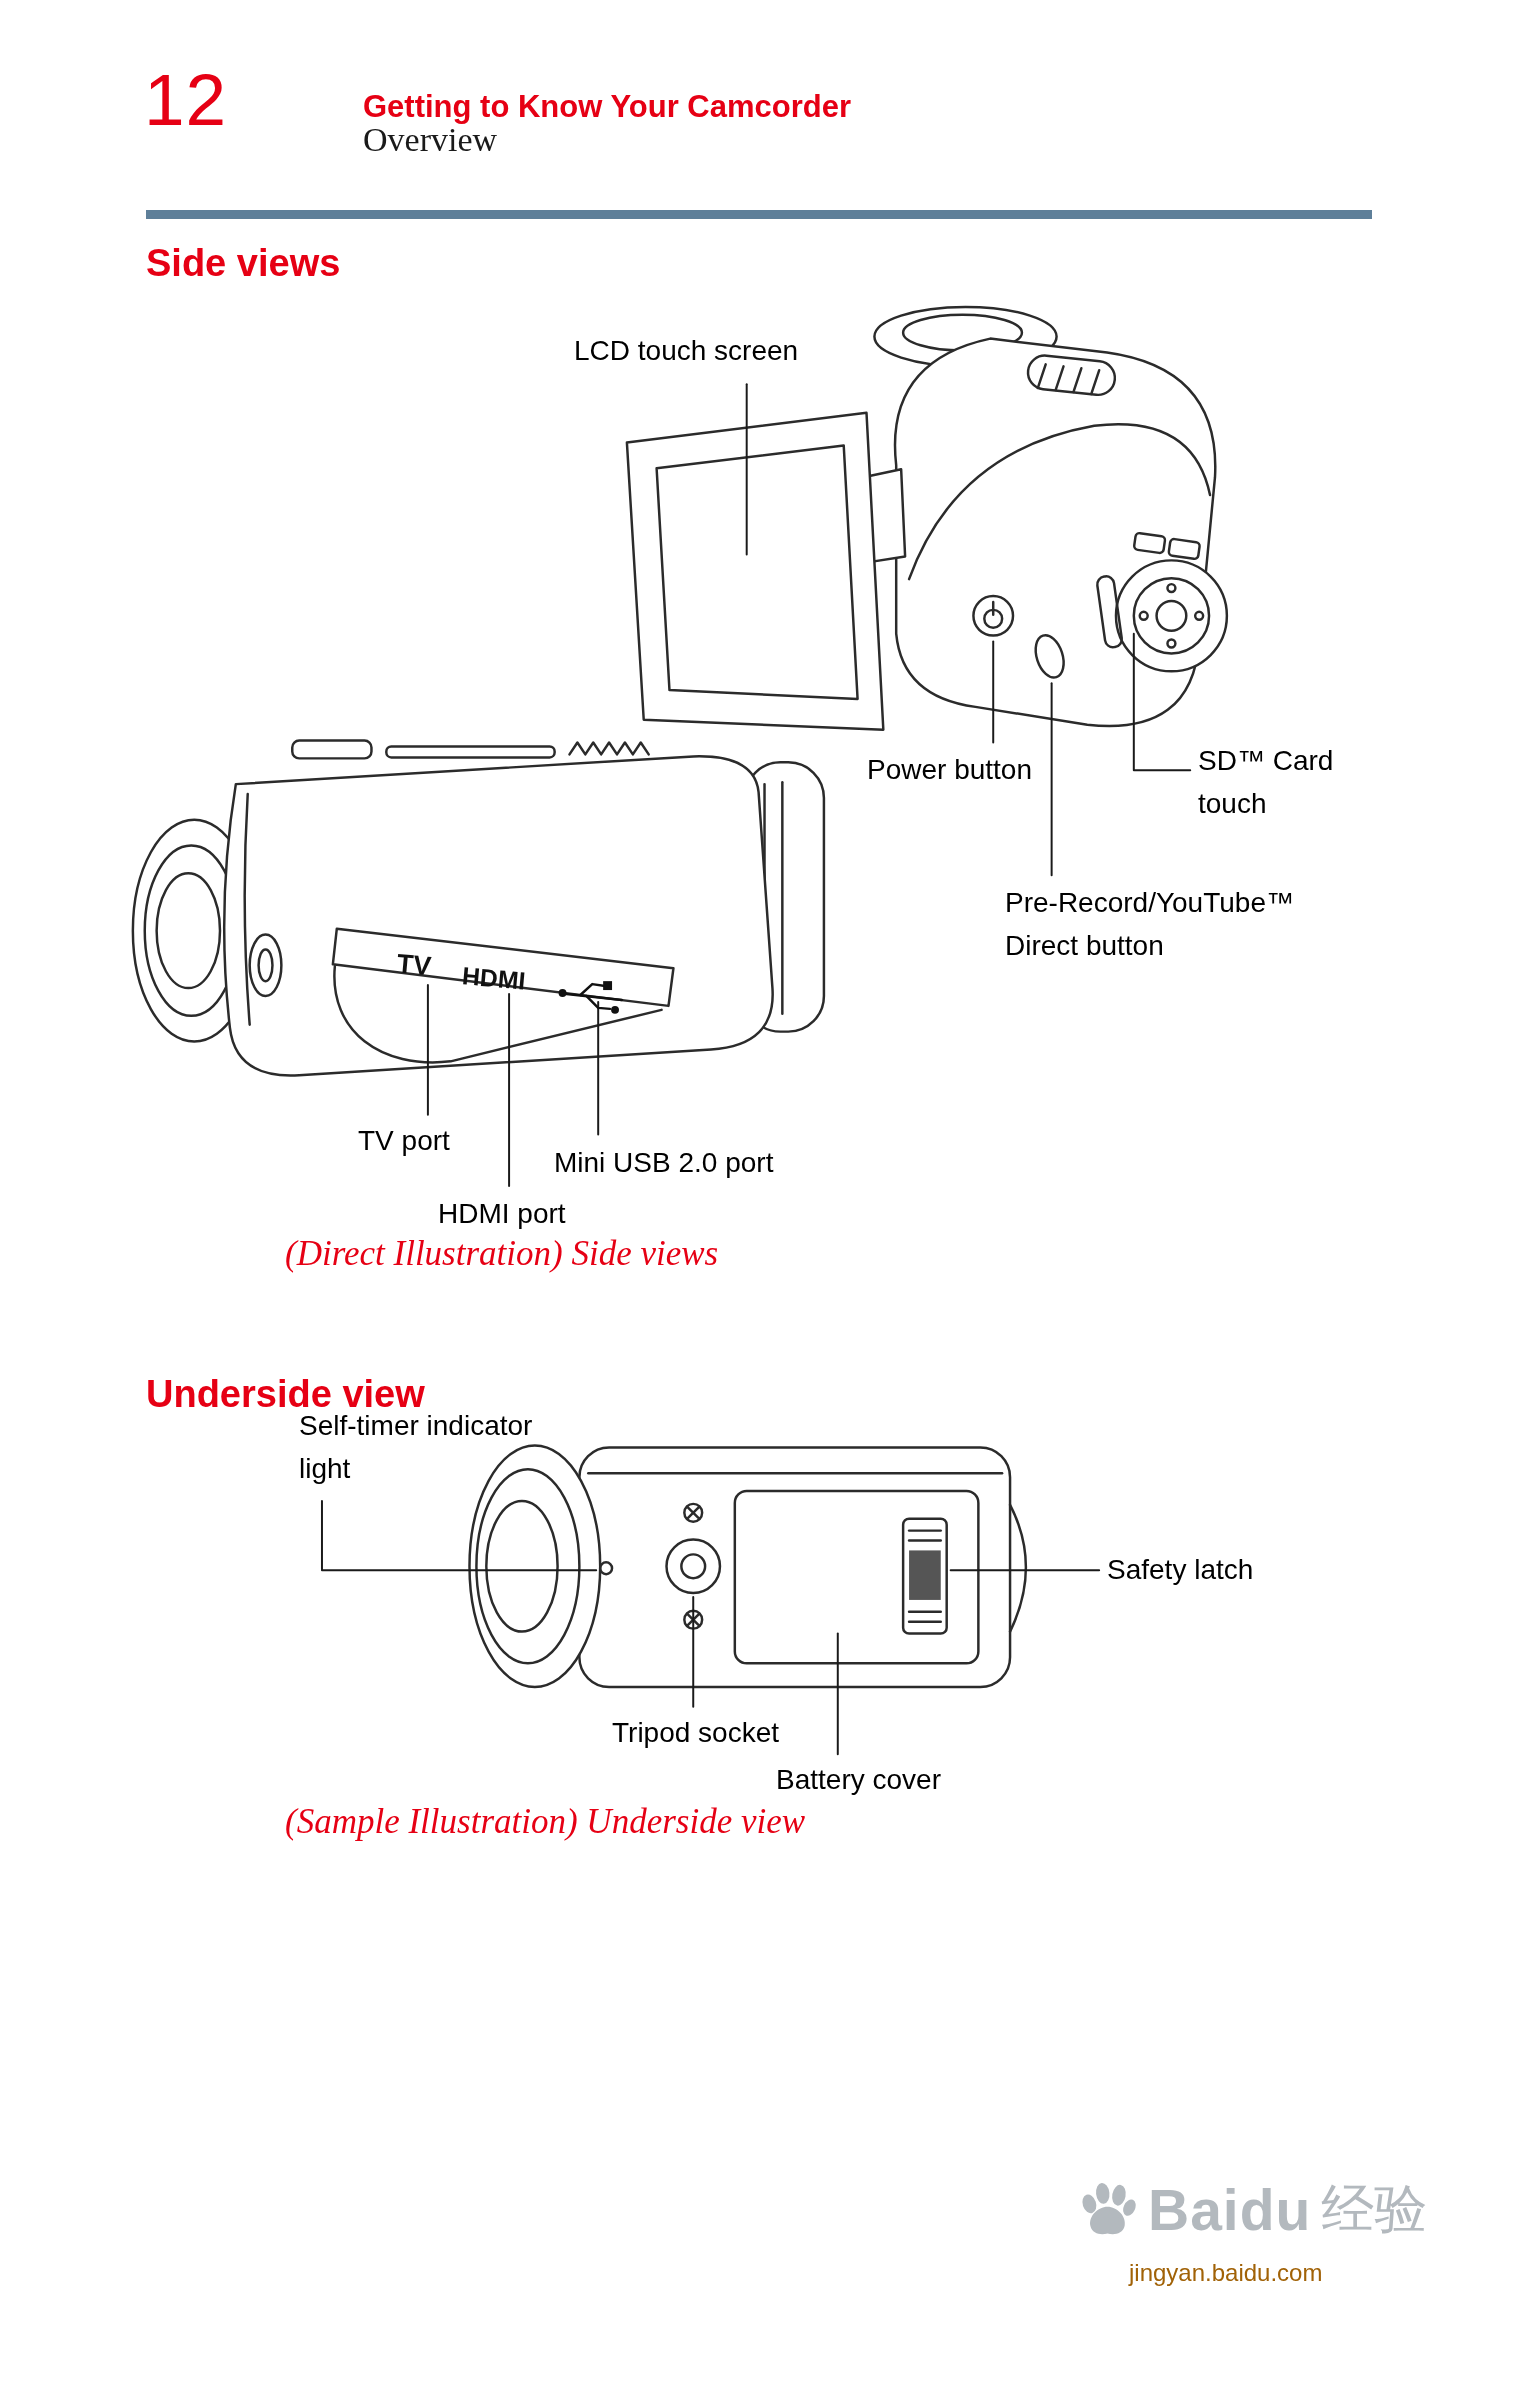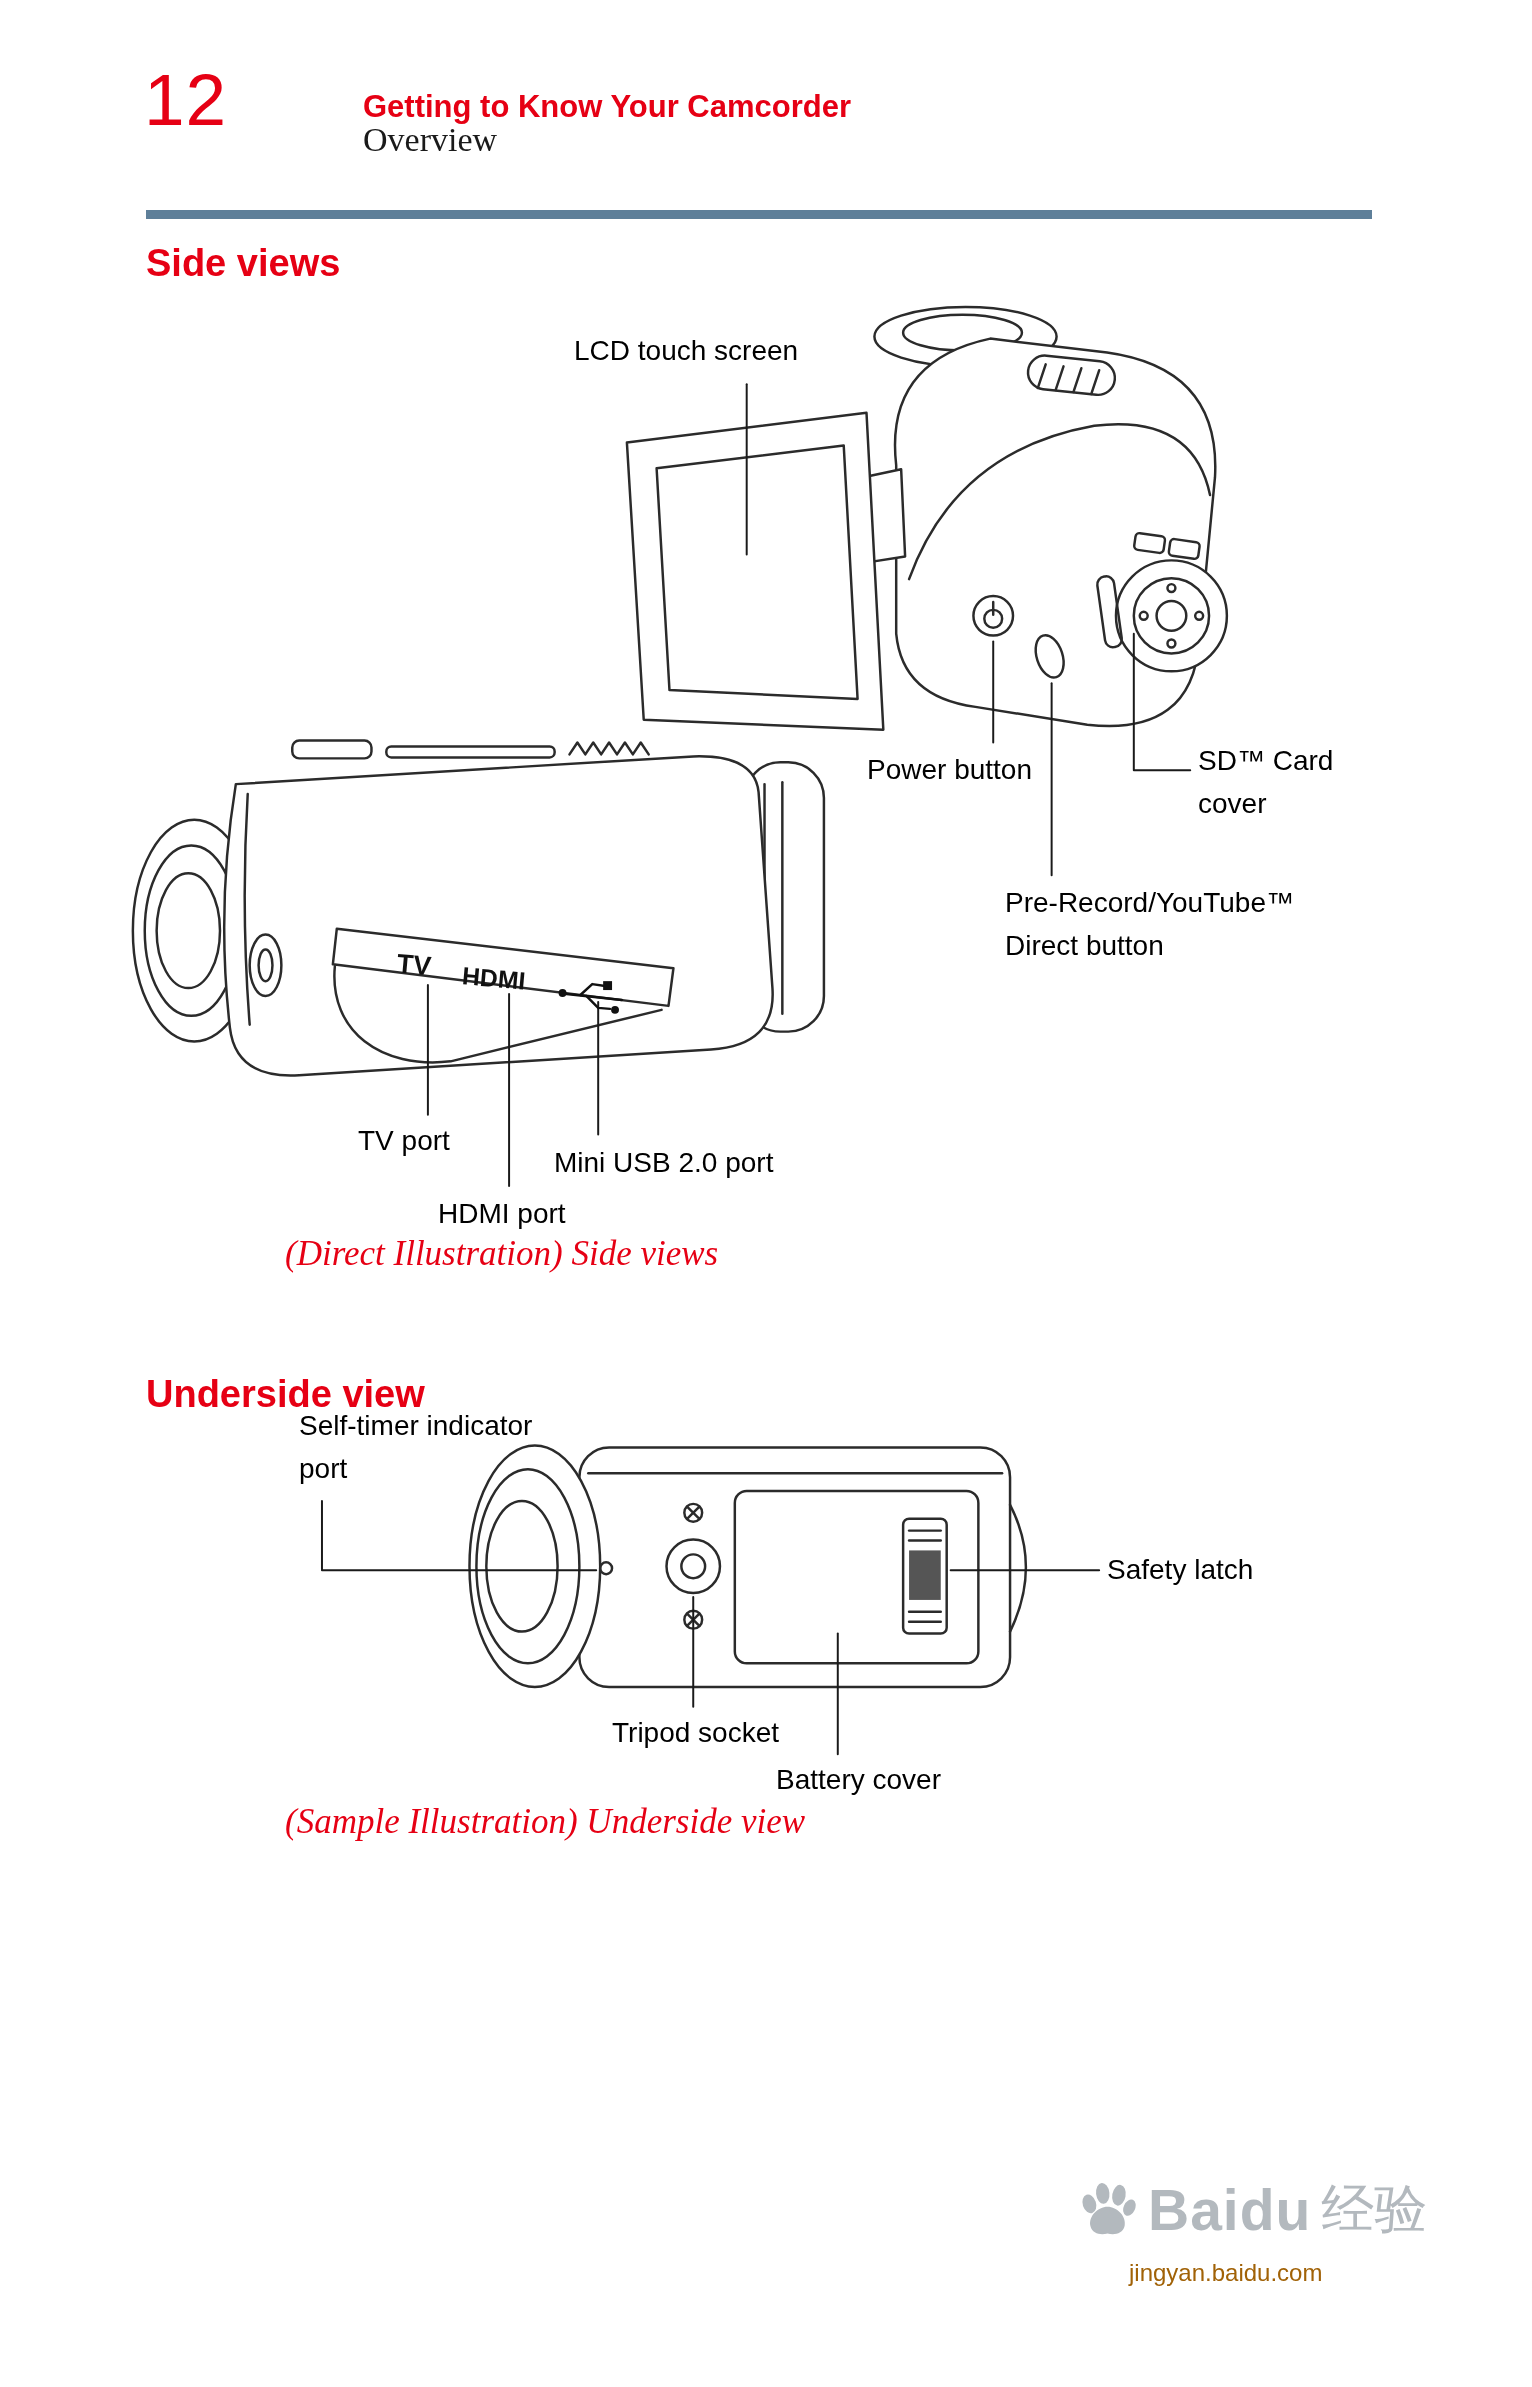--- a/index.html
+++ b/index.html
@@ -201,35 +201,35 @@
         <rect x="609" y="991" width="9" height="9" fill="#111" stroke="none"></rect>
         <circle cx="621" cy="1020" r="4" fill="#111" stroke="none"></circle>
       </g>
     </g>
   </svg>
 
   <div class="abs callout" id="lbl-lcd">LCD touch screen</div>
   <div class="abs callout" id="lbl-power">Power button</div>
   <div class="abs callout" id="lbl-sd">
     <div>SD™ Card</div>
-    <div>cover</div>
+    <div>touch</div>
   </div>
   <div class="abs callout" id="lbl-prerecord">
     <div>Pre-Record/YouTube™</div>
     <div>Direct button</div>
   </div>
   <div class="abs callout" id="lbl-tv">TV port</div>
   <div class="abs callout" id="lbl-usb">Mini USB 2.0 port</div>
   <div class="abs callout" id="lbl-hdmi">HDMI port</div>
 
   <div class="abs caption" id="caption-side">(Direct Illustration) Side views</div>
 
   <div class="abs callout" id="lbl-selftimer">
     <div>Self-timer indicator</div>
-    <div>port</div>
+    <div>light</div>
   </div>
   <div class="abs callout" id="lbl-safety">Safety latch</div>
   <div class="abs callout" id="lbl-tripod">Tripod socket</div>
   <div class="abs callout" id="lbl-battery">Battery cover</div>
 
   <div class="abs caption" id="caption-under">(Sample Illustration) Underside view</div>
 
   <div class="abs watermark-row">
     <svg width="61" height="61" viewBox="0 0 64 64">
       <g fill="#b3b9be">

